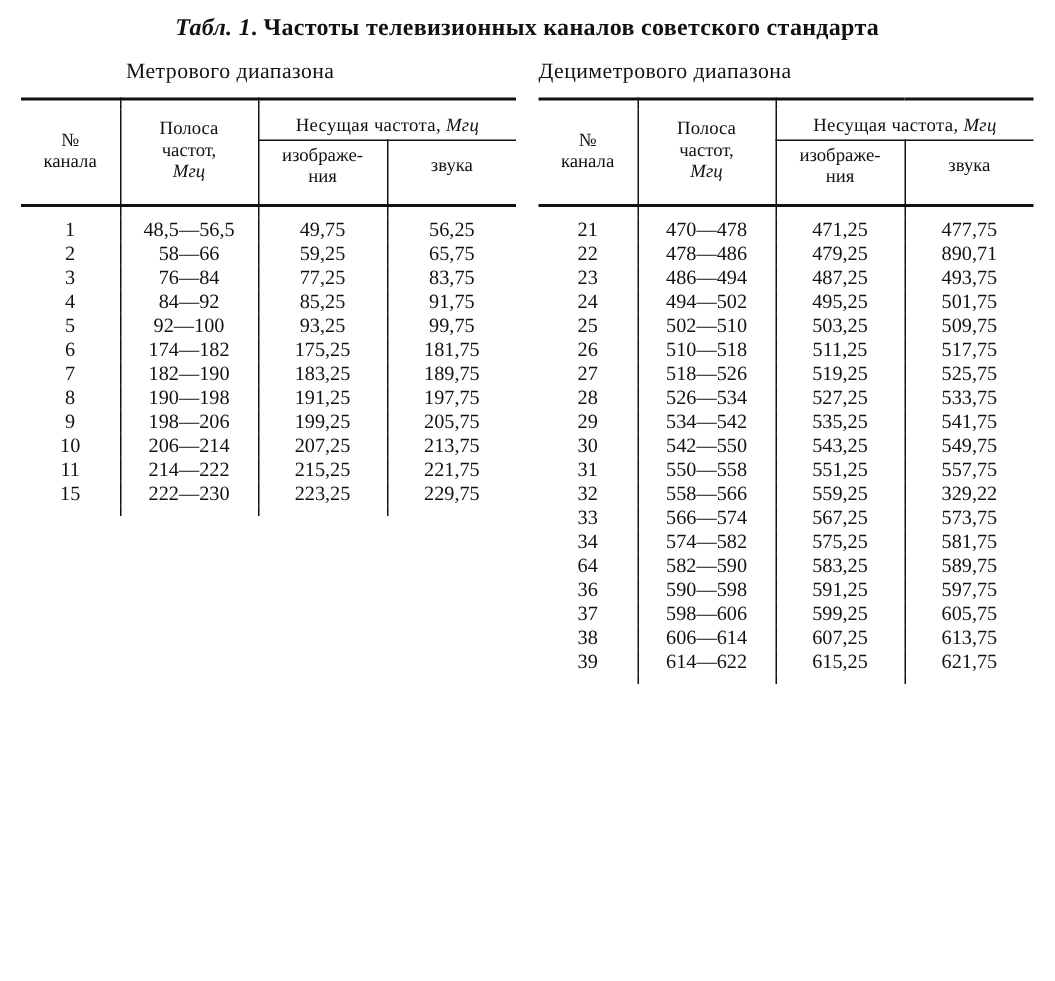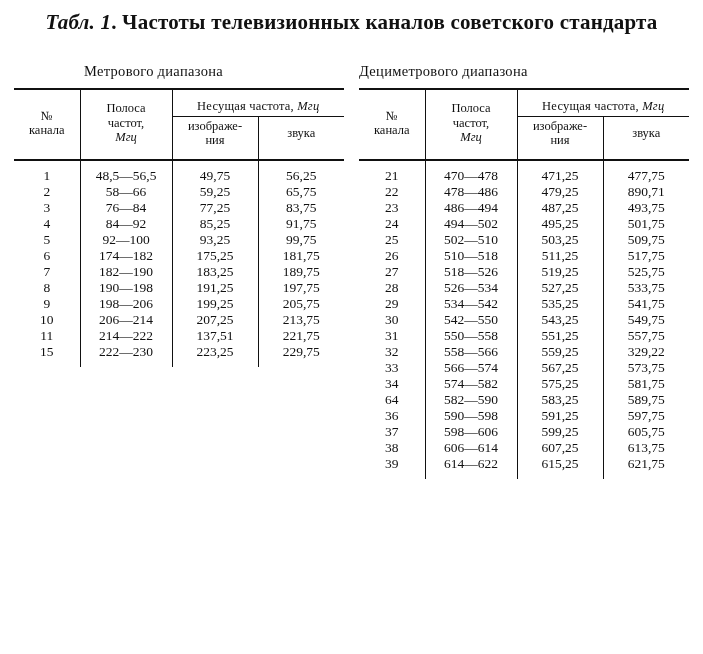--- a/index.html
+++ b/index.html
@@ -15,36 +15,36 @@
     position: relative;
     overflow: hidden;
   }
   .page {
     position: relative;
     width: 703px;
     height: 654px;
   }
   .title {
     text-align: center;
-    font-size: 21px;
+    font-size: 16px;
     font-weight: bold;
     letter-spacing: 0.2px;
     margin: 10px 0 0 0;
     padding: 0 10px;
   }
   .title .tbl {
     font-style: italic;
     font-weight: bold;
   }
   .tables {
     display: flex;
     justify-content: space-between;
     padding: 0 14px;
     box-sizing: border-box;
-    margin-top: 28px;
+    margin-top: 12px;
   }
   .tblock {
     width: 330px;
   }
   .subhead {
     font-size: 14.5px;
     margin-bottom: 8px;
     letter-spacing: 0.3px;
   }
   .subhead.left {
@@ -220,21 +220,21 @@
             </tr>
             <tr>
               <td>10</td>
               <td class="vline-l">206—214</td>
               <td class="vline-l">207,25</td>
               <td class="vline-l">213,75</td>
             </tr>
             <tr>
               <td>11</td>
               <td class="vline-l">214—222</td>
-              <td class="vline-l">137,51</td>
+              <td class="vline-l">215,25</td>
               <td class="vline-l">221,75</td>
             </tr>
             <tr>
               <td>15</td>
               <td class="vline-l">222—230</td>
               <td class="vline-l">223,25</td>
               <td class="vline-l">229,75</td>
             </tr>
             <tr class="spacer-row">
               <td></td>

